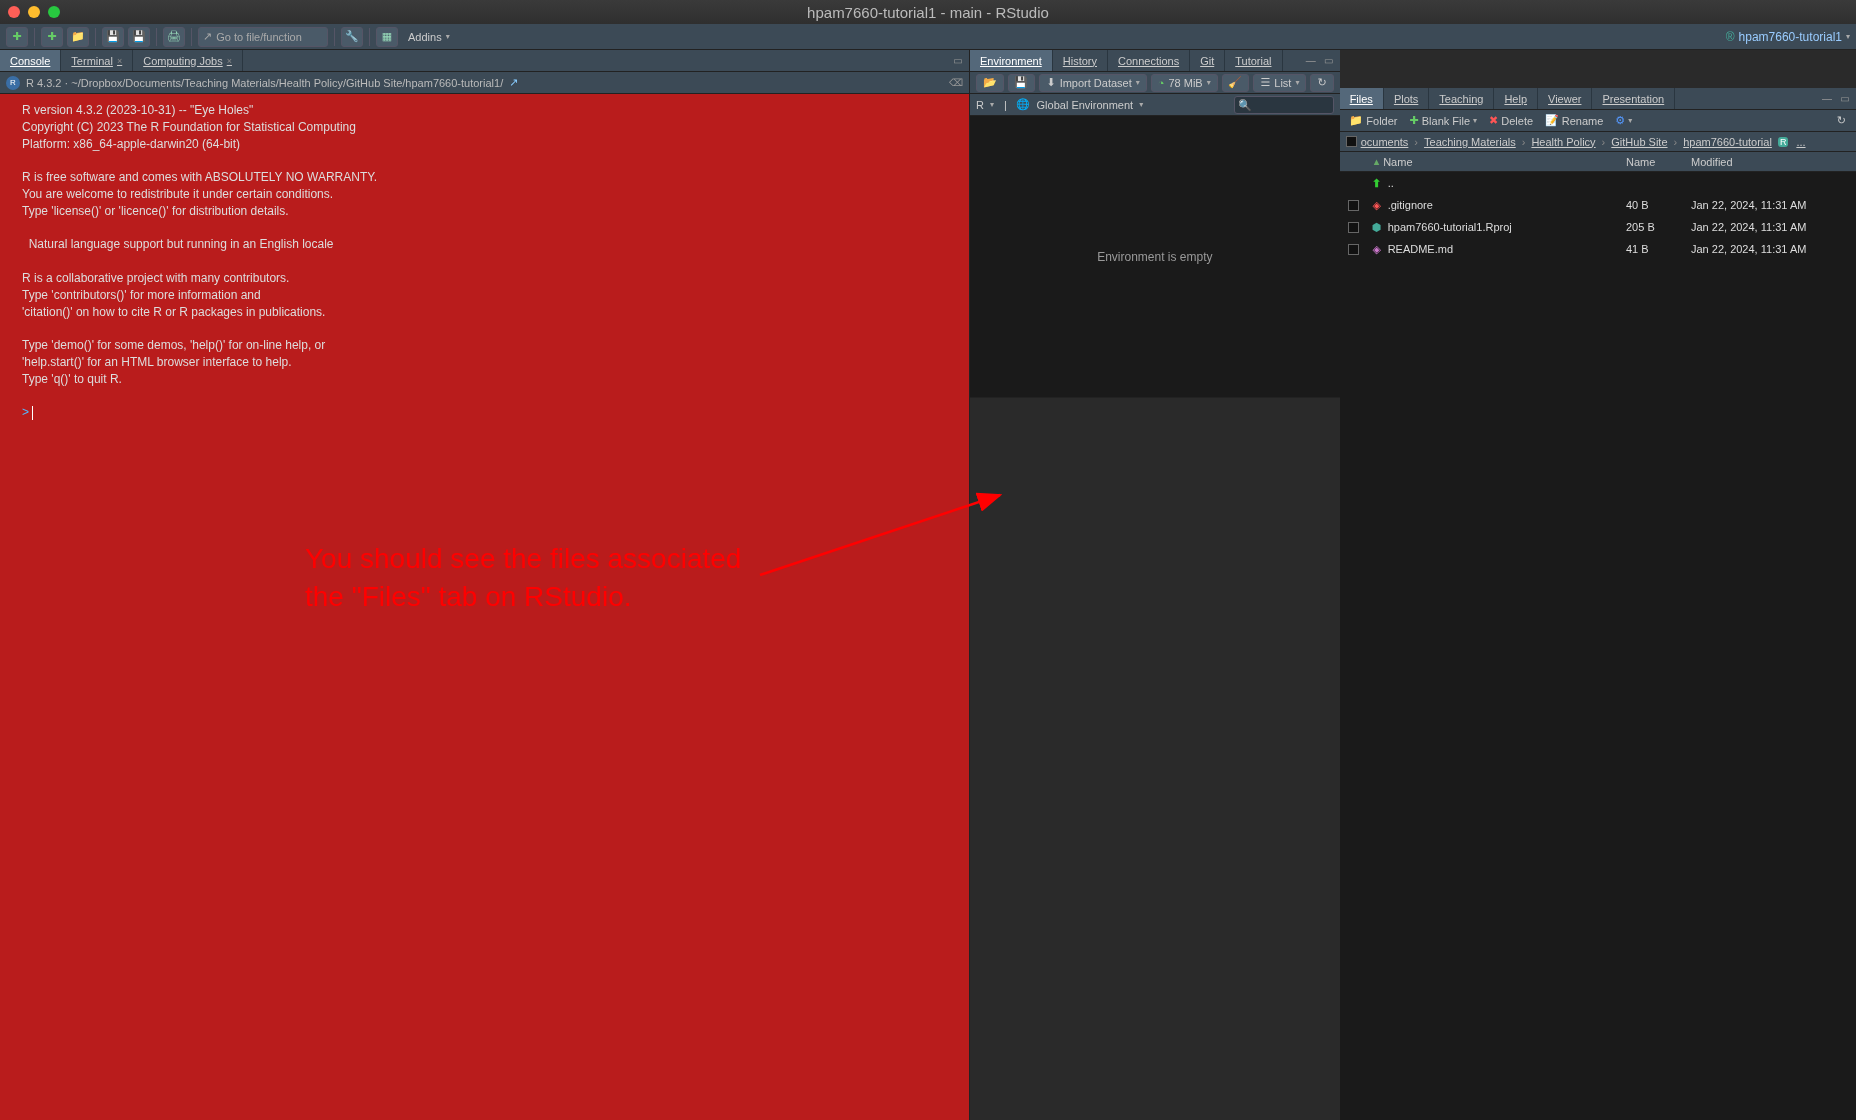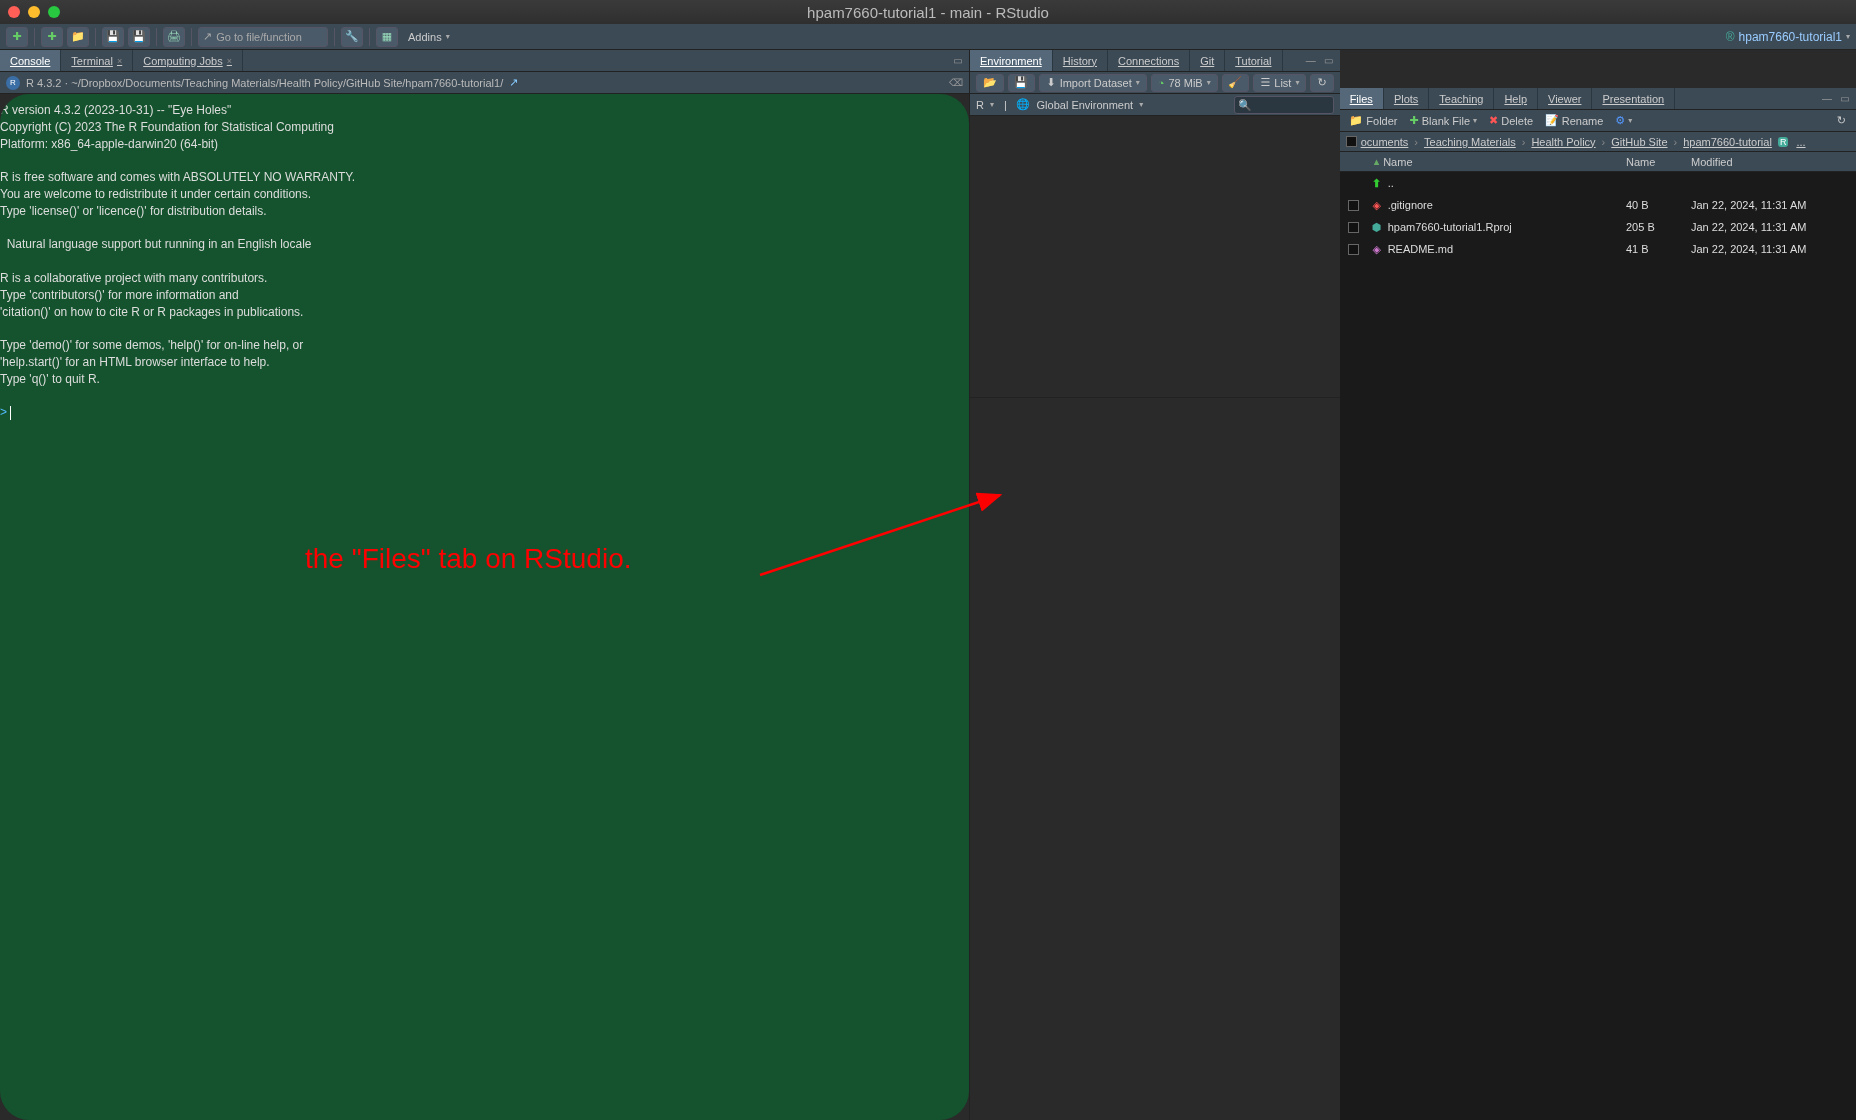--- a/index.html
+++ b/index.html
@@ -33,21 +33,21 @@
 .tab.active { background: #54687a; color: #fff; }
 .tab-close { color: #888; font-size: 9px; }
 .tab-controls { margin-left: auto; display: flex; gap: 4px; padding-right: 4px; }
 .mini-icon { width: 14px; height: 14px; color: #999; cursor: pointer; display: flex; align-items: center; justify-content: center; font-size: 10px; }
 
 
 .console-sub { height: 22px; background: #3c4a56; display: flex; align-items: center; padding: 0 6px; gap: 6px; color: #bbb; font-size: 11px; border-bottom: 1px solid #222; }
 .console-sub .r-logo { width: 14px; height: 14px; background: #3a6ea5; border-radius: 50%; display: flex; align-items: center; justify-content: center; color: #fff; font-size: 8px; }
 
 
-.console-body { flex: 1; background: #14532d; color: #ddd; font-family: "Monaco", "Menlo", monospace; font-size: 12px; padding: 8px 0; white-space: pre; line-height: 1.4; overflow: hidden; position: relative; border-radius: 29px; }
+.console-body { flex: 1; background: #b91c1c; color: #ddd; font-family: "Monaco", "Menlo", monospace; font-size: 12px; padding: 8px 22px; white-space: pre; line-height: 1.4; overflow: hidden; position: relative; }
 .prompt { color: #5bf; }
 .cursor { display: inline-block; width: 1px; height: 14px; background: #fff; vertical-align: middle; animation: blink 1s infinite; }
 @keyframes blink { 50% { opacity: 0; } }
 
 
 .right-top { height: 348px; display: flex; flex-direction: column; border-bottom: 1px solid #222; }
 .env-toolbar { height: 22px; background: #3c4a56; display: flex; align-items: center; padding: 0 6px; gap: 4px; border-bottom: 1px solid #222; font-size: 11px; }
 .env-tb-btn { height: 18px; background: #4a5a68; border: 1px solid #556; border-radius: 3px; padding: 0 6px; color: #ccc; display: flex; align-items: center; gap: 4px; cursor: pointer; font-size: 11px; }
 .env-scope { height: 22px; background: #3c4a56; display: flex; align-items: center; padding: 0 6px; gap: 6px; border-bottom: 1px solid #222; font-size: 11px; color: #ccc; }
 .env-search { margin-left: auto; width: 100px; height: 18px; background: #2a3640; border: 1px solid #556; border-radius: 3px; padding: 0 4px; color: #ccc; font-size: 11px; }
@@ -219,20 +219,23 @@
       </div>
       <div class="env-scope">
         <span>R</span>
         <span class="dropdown-caret">▾</span>
         <span style="margin-left:4px">|</span>
         <span style="margin-left:4px">🌐</span>
         <span>Global Environment</span>
         <span class="dropdown-caret">▾</span>
         <input class="env-search" placeholder="🔍" style="">
       </div>
+      <div class="env-body">
+        <span>Environment is empty</span>
+      </div>
     </div>
 
     <div class="right-bottom">
       <div class="tab-bar">
         <div class="tab active">
             <span>Files</span>
           </div>
         <div class="tab">
             <span>Plots</span>
           </div>
@@ -344,20 +347,21 @@
           <div class="col-name">README.md</div>
           <div class="col-size">41 B</div>
           <div class="col-mod">Jan 22, 2024, 11:31 AM</div>
         </div>
       </div>
     </div>
   </div>
 </div>
 
 <div class="annotation">
+  <div>You should see the files associated</div>
   <div>the "Files" tab on RStudio.</div>
 </div>
 <svg class="arrow-svg" width="260" height="100">
   <defs>
     <marker id="arrowhead" markerWidth="10" markerHeight="8" refX="9" refY="4" orient="auto">
       <polygon points="0 0, 10 4, 0 8" fill="#ff0000"></polygon>
     </marker>
   </defs>
   <line x1="5" y1="90" x2="245" y2="10" stroke="#ff0000" stroke-width="2.5" marker-end="url(#arrowhead)"></line>
 </svg>

